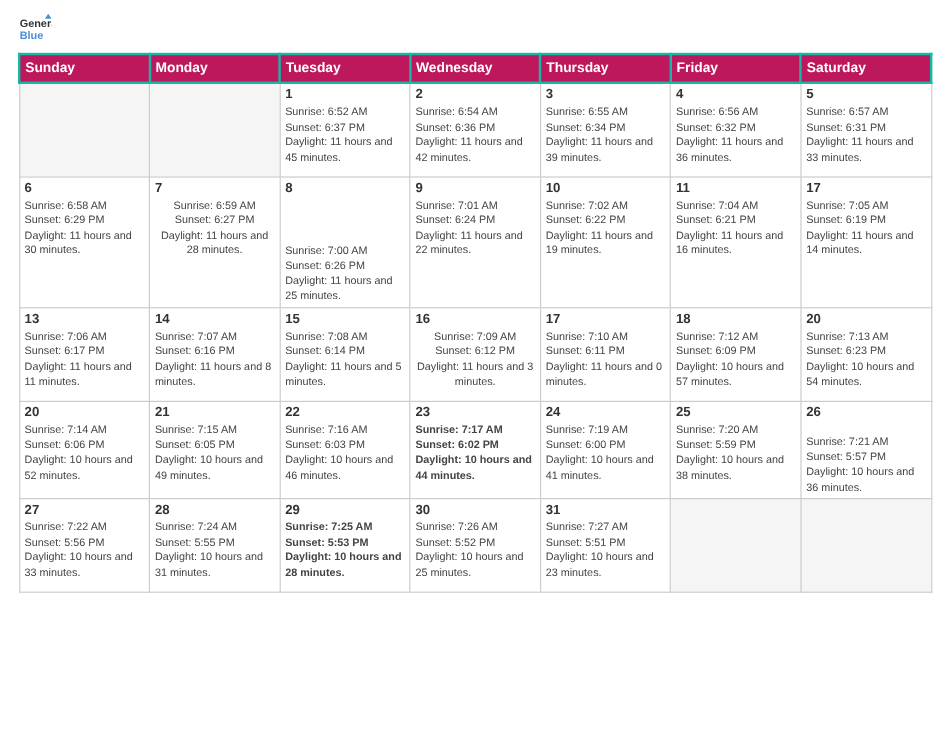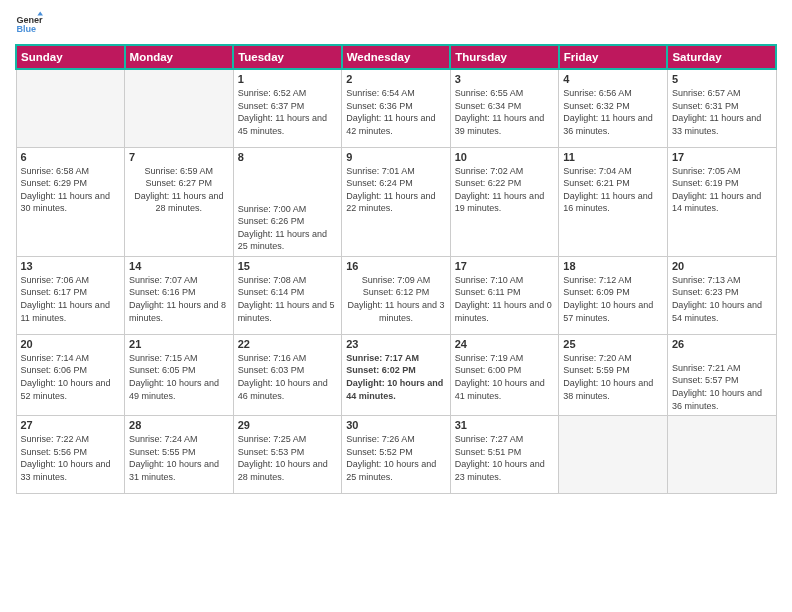--- a/index.html
+++ b/index.html
@@ -288,21 +288,21 @@
 Daylight: 10 hours and 33 minutes.</div>
           </td>
           <td>
             <span class="day-number">28</span>
             <div class="day-info" style="white-space: pre-line;">Sunrise: 7:24 AM
 Sunset: 5:55 PM
 Daylight: 10 hours and 31 minutes.</div>
           </td>
           <td>
             <span class="day-number">29</span>
-            <div class="day-info" style="white-space: pre-line;">Sunrise: 7:25 AM
+            <div class="day-info" style="white-space: pre-line; font-weight: bold;">Sunrise: 7:25 AM
 Sunset: 5:53 PM
 Daylight: 10 hours and 28 minutes.</div>
           </td>
           <td>
             <span class="day-number">30</span>
             <div class="day-info" style="white-space: pre-line;">Sunrise: 7:26 AM
 Sunset: 5:52 PM
 Daylight: 10 hours and 25 minutes.</div>
           </td>
           <td>

